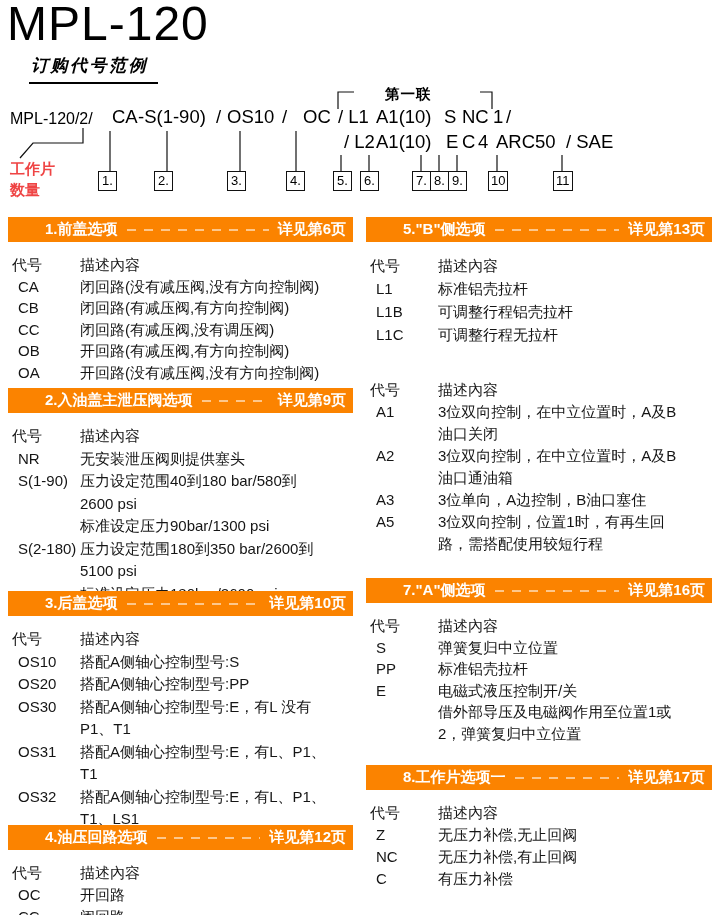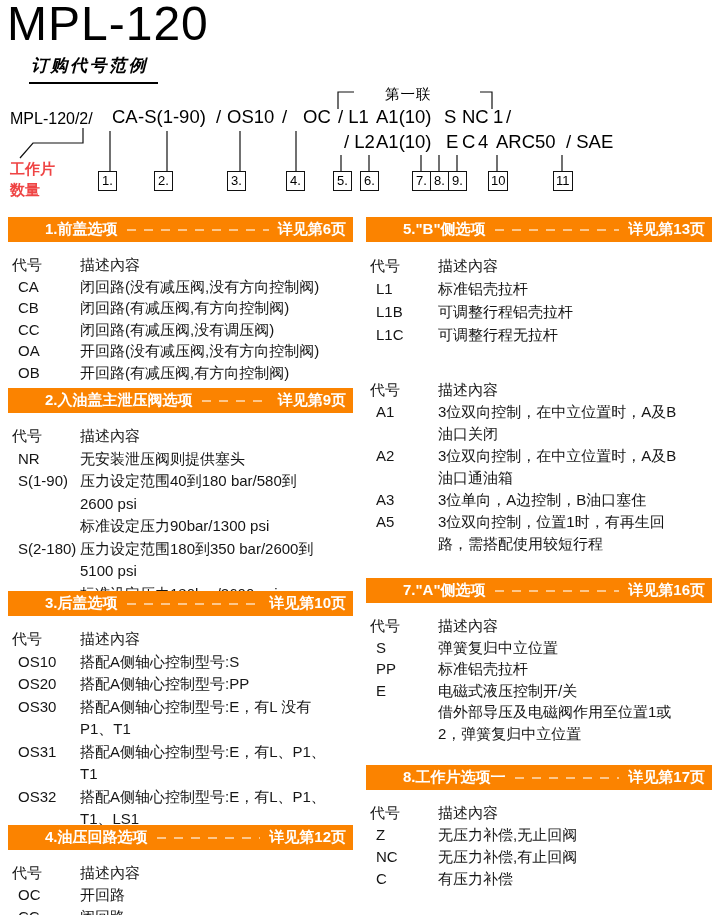--- a/index.html
+++ b/index.html
@@ -27,21 +27,21 @@
   }
   .diagram{position:absolute;left:0;top:0;width:716px;height:215px;}
   .diagram svg{position:absolute;left:0;top:0;}
   .seg{
     position:absolute;font-size:18.5px;color:#000;white-space:pre;line-height:22px;padding-left:10px;
   }
   .seg.l1{top:106px;}
   .seg.l2{top:131px;}
   .seg.model{font-size:16px;top:108px;}
   .union-label{
-    position:absolute;left:385px;top:85px;font-size:14.5px;color:#000;letter-spacing:1px;
+    position:absolute;left:385px;top:85px;font-size:14.5px;color:#000;letter-spacing:1px;font-weight:bold;
   }
   .works-label{
     position:absolute;left:10px;top:158px;font-size:15px;line-height:21px;color:#ef4444;
     white-space:pre-line;
     font-weight:bold;
   }
   .numbox{
     position:absolute;top:171px;height:18px;min-width:13px;padding:0 2px;
     border:1px solid #111;background:#fff;
     font-size:13px;line-height:17px;text-align:center;color:#000;
@@ -150,26 +150,26 @@
       </div>
       <div class="row">
         <span class="cell-code">CB</span>
         <span class="cell-desc">闭回路(有减压阀,有方向控制阀)</span>
       </div>
       <div class="row">
         <span class="cell-code">CC</span>
         <span class="cell-desc">闭回路(有减压阀,没有调压阀)</span>
       </div>
       <div class="row">
+        <span class="cell-code">OB</span>
+        <span class="cell-desc">开回路(有减压阀,有方向控制阀)</span>
+      </div>
+      <div class="row">
         <span class="cell-code">OA</span>
         <span class="cell-desc">开回路(没有减压阀,没有方向控制阀)</span>
-      </div>
-      <div class="row">
-        <span class="cell-code">OB</span>
-        <span class="cell-desc">开回路(有减压阀,有方向控制阀)</span>
       </div>
     </div>
   </section>
 
   <section class="panel" style="left:8px;top:388px;width:345px;">
     <header class="panel-head">
       <span class="panel-title">2.入油盖主泄压阀选项</span>
       <span class="leader"></span>
       <span class="pageref">详见第9页</span>
     </header>

